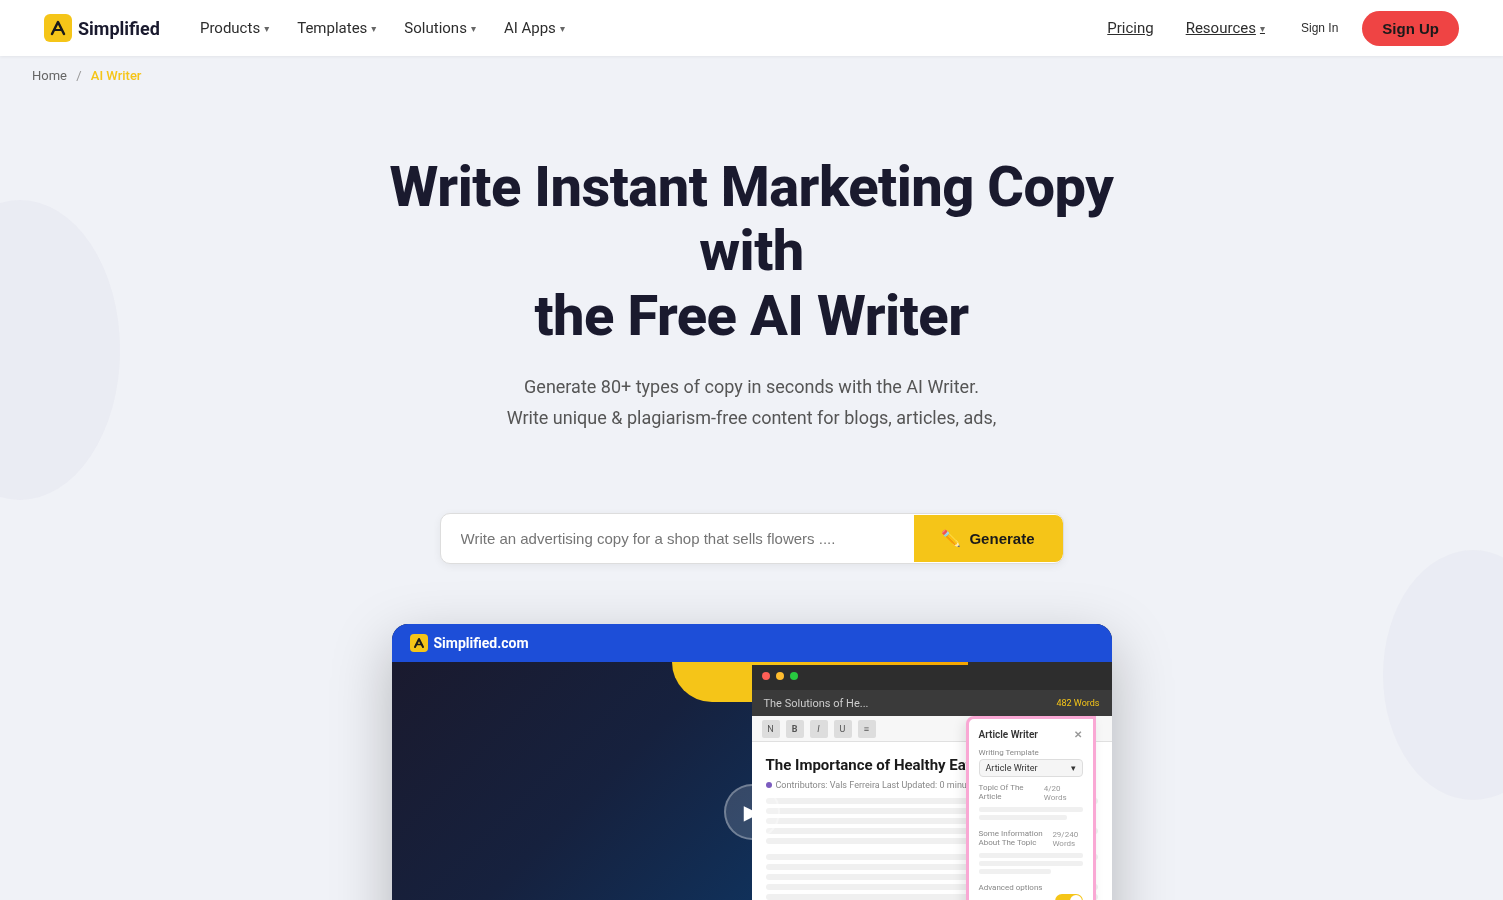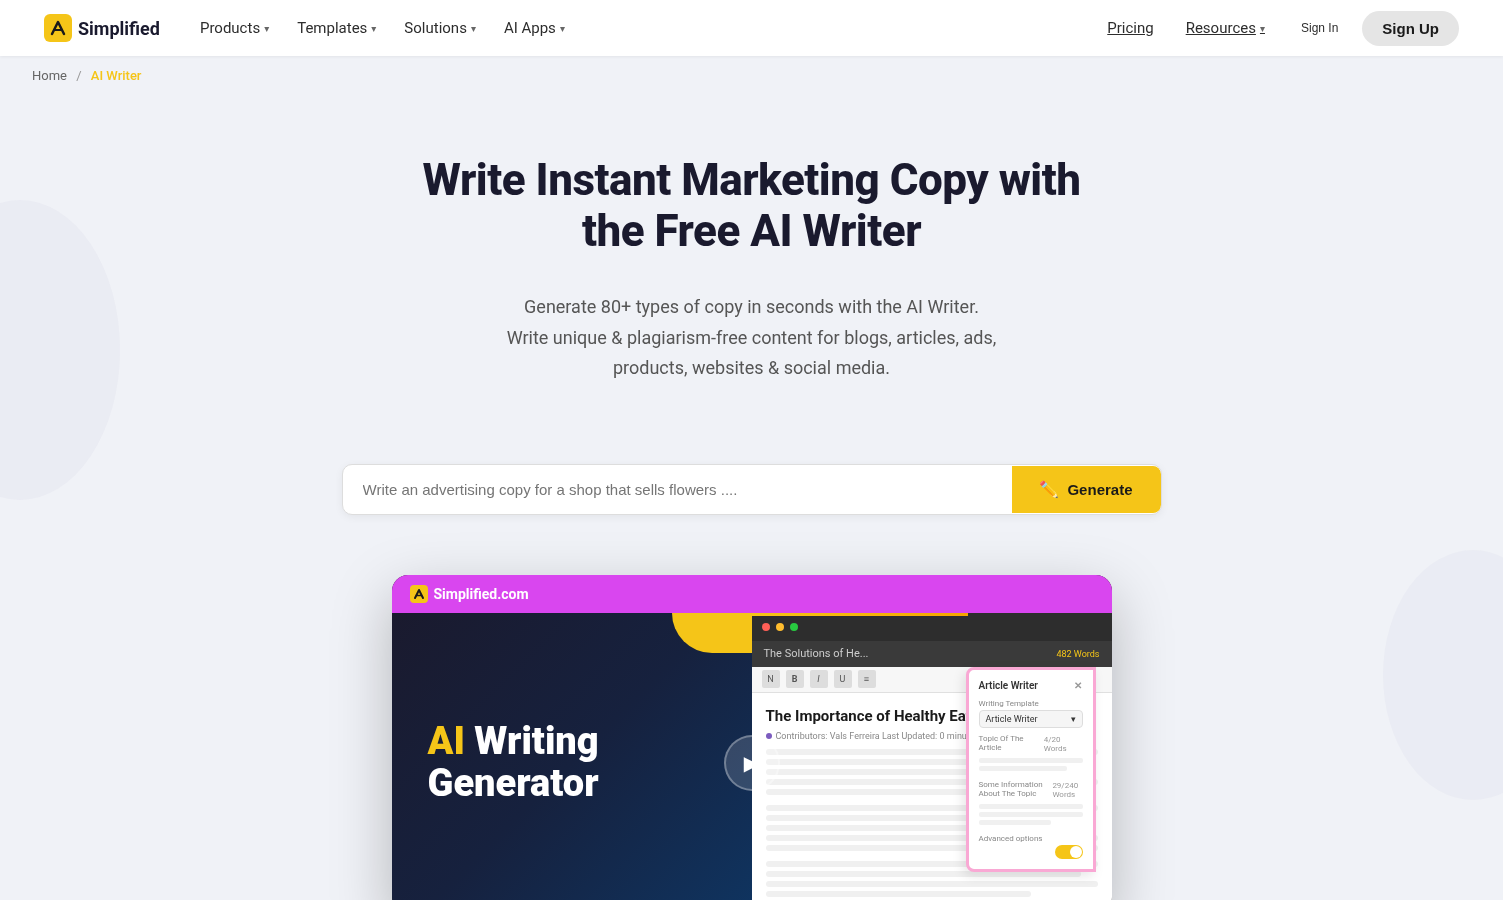--- a/index.html
+++ b/index.html
@@ -77,21 +77,21 @@
       background: transparent;
       border: none;
       cursor: pointer;
       border-radius: 6px;
     }
     .btn-signup {
       padding: 9px 20px;
       font-size: 15px;
       font-weight: 600;
       color: #1a1a1a;
-      background: #e5e5e5;
+      background: #ef4444;
       border: none;
       border-radius: 24px;
       cursor: pointer;
       transition: background 0.15s;
     }
 
     
     .breadcrumb {
       padding: 12px 32px;
       font-size: 13px;
@@ -102,25 +102,25 @@
     .breadcrumb .current { color: #f5c518; font-weight: 500; }
 
     
     .hero {
       text-align: center;
       padding: 60px 24px 40px;
       max-width: 860px;
       margin: 0 auto;
     }
     .hero h1 {
-      font-size: 44px;
+      font-size: 56px;
       font-weight: 800;
       color: #1a1a2e;
       line-height: 1.15;
-      margin-bottom: 36px;
+      margin-bottom: 24px;
       letter-spacing: -0.5px;
     }
     .hero p {
       font-size: 18px;
       color: #555;
       line-height: 1.7;
       margin-bottom: 40px;
     }
 
     
@@ -129,21 +129,21 @@
       justify-content: center;
       margin-bottom: 60px;
     }
     .search-bar {
       display: flex;
       align-items: center;
       background: #fff;
       border: 1.5px solid #ddd;
       border-radius: 10px;
       overflow: hidden;
-      width: 820px;
+      width: 624px;
       max-width: 100%;
       box-shadow: 0 2px 8px rgba(0,0,0,0.06);
     }
     .search-bar input {
       flex: 1;
       padding: 16px 20px;
       font-size: 15px;
       border: none;
       outline: none;
       color: #888;
@@ -177,21 +177,21 @@
       max-width: 100%;
       border-radius: 16px;
       overflow: hidden;
       background: #1a1a1a;
       box-shadow: 0 20px 60px rgba(0,0,0,0.25);
       position: relative;
     }
 
     
     .video-topbar {
-      background: #d946ef;
+      background: #1d4ed8;
       padding: 10px 18px;
       display: flex;
       align-items: flex-start;
       gap: 10px;
     }
     .video-logo {
       display: flex;
       align-items: center;
       gap: 6px;
       color: #fff;
@@ -496,21 +496,20 @@
 </div>
 
 <section class="hero">
   <h1>
     <span>Write Instant Marketing Copy with</span><br>
     <span>the Free AI Writer</span>
   </h1>
   <p>
     <span>Generate 80+ types of copy in seconds with the AI Writer.</span><br>
     <span>Write unique &amp; plagiarism-free content for blogs, articles, ads,</span><br>
-    <span>products, websites &amp; social media.</span>
   </p>
 </section>
 
 <div class="search-bar-wrapper">
   <div class="search-bar">
     <input type="text" placeholder="Write an advertising copy for a shop that sells flowers ...." style="">
     <button class="btn-generate">
       <span class="generate-icon">✏️</span>
       <span>Generate</span>
     </button>
@@ -528,26 +527,20 @@
           <path d="M6.5 10.5 L11.5 10.5" stroke="#1a1a1a" stroke-width="1.5" stroke-linecap="round"></path>
         </svg>
         <span>Simplified.com</span>
       </div>
     </div>
 
     <div class="video-main">
 
       <div class="video-left">
         <div class="video-accent"></div>
-        <h2>
-          <span class="ai-highlight">AI</span>
-          <span style="color:#fff;"> </span>
-          <span style="color:#fff;">Writing</span><br>
-          <span style="color:#fff;">Generator</span>
-        </h2>
         <div class="play-btn">▶</div>
       </div>
 
       <div class="video-right">
         <div class="accent-bar"></div>
         <div class="editor-topbar">
           <div class="editor-topbar-dot dot-red"></div>
           <div class="editor-topbar-dot dot-yellow"></div>
           <div class="editor-topbar-dot dot-green"></div>
         </div>

